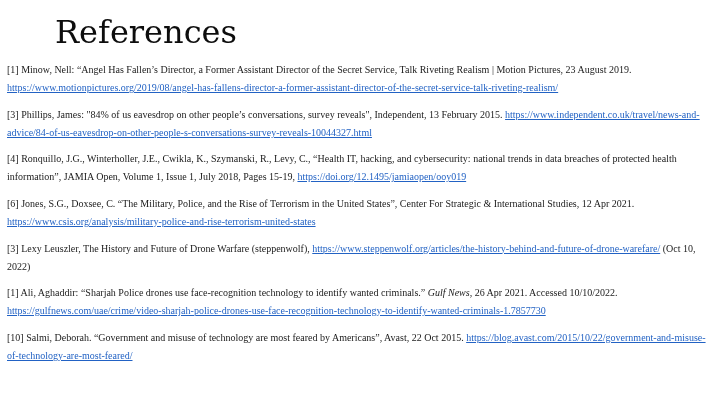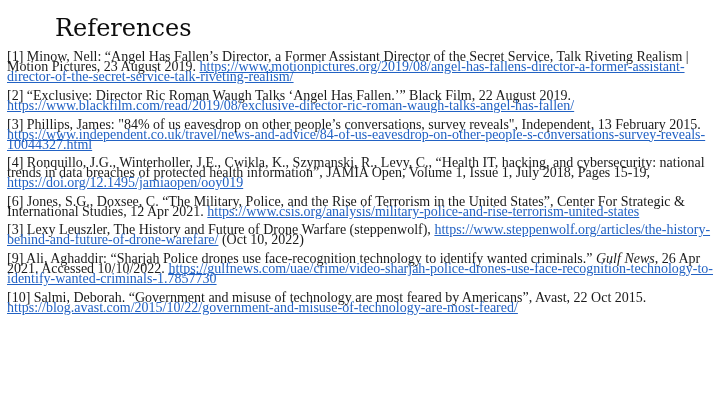--- a/index.html
+++ b/index.html
@@ -18,32 +18,32 @@
     height: 405px;
     box-sizing: border-box;
     padding: 0 7px 0 7px;
     background: #ffffff;
     font-family: "Liberation Serif", serif;
     color: #1a1a1a;
   }
   .slide-title {
     font-family: "DejaVu Serif", serif;
     font-weight: 500;
-    font-size: 24px;
+    font-size: 32px;
     line-height: 1.1;
     color: #0d0d0d;
     margin: 15px 0 0 48px;
     letter-spacing: 0px;
   }
   .refs {
     margin-top: 11px;
   }
   .ref {
-    font-size: 14px;
-    line-height: 10px;
+    font-size: 10px;
+    line-height: 18px;
     margin: 0 0 8.6px 0;
     letter-spacing: 0px;
     word-spacing: 0px;
     overflow-wrap: break-word;
   }
   .ref a {
     color: var(--link-color, #2262c4);
     text-decoration: underline;
     cursor: pointer;
   }
@@ -51,22 +51,21 @@
   }
 </style>
 </head>
 <body>
 
 <div class="slide">
   <h1 class="slide-title">References</h1>
 
   <div class="refs">
       <p class="ref"><span>[1] Minow, Nell: “Angel Has Fallen’s Director, a Former Assistant Director of the Secret Service, Talk Riveting Realism | Motion Pictures, 23 August 2019. </span><a href="#">https://www.motionpictures.org/2019/08/angel-has-fallens-director-a-former-assistant-director-of-the-secret-service-talk-riveting-realism/</a></p>
-      <p class="ref"><span>[2] “Exclusive: Director Ric Roman Waugh Talks ‘Angel Has Fallen.’” Black Film, 22 August 2019. </span><a href="#">https://www.blackfilm.com/read/2019/08/exclusive-director-ric-roman-waugh-talks-angel-has-fallen/</a></p>
       <p class="ref"><span>[3] Phillips, James: "84% of us eavesdrop on other people’s conversations, survey reveals", Independent, 13 February 2015. </span><a href="#">https://www.independent.co.uk/travel/news-and-advice/84-of-us-eavesdrop-on-other-people-s-conversations-survey-reveals-10044327.html</a></p>
       <p class="ref"><span>[4] Ronquillo, J.G., Winterholler, J.E., Cwikla, K., Szymanski, R., Levy, C., “Health IT, hacking, and cybersecurity: national trends in data breaches of protected health information”, JAMIA Open, Volume 1, Issue 1, July 2018, Pages 15-19, </span><a href="#">https://doi.org/12.1495/jamiaopen/ooy019</a></p>
       <p class="ref"><span>[6] Jones, S.G., Doxsee, C. “The Military, Police, and the Rise of Terrorism in the United States”, Center For Strategic &amp; International Studies, 12 Apr 2021. </span><a href="#">https://www.csis.org/analysis/military-police-and-rise-terrorism-united-states</a></p>
       <p class="ref"><span>[3] Lexy Leuszler, The History and Future of Drone Warfare (steppenwolf), </span><a href="#">https://www.steppenwolf.org/articles/the-history-behind-and-future-of-drone-warefare/</a><span> (Oct 10, 2022)</span></p>
-      <p class="ref"><span>[9] Ali, Aghaddir: “Sharjah Police drones use face-recognition technology to identify wanted criminals.” </span><em>Gulf News</em><span>, 26 Apr 2021. Accessed 10/10/2022. </span><a href="#">https://gulfnews.com/uae/crime/video-sharjah-police-drones-use-face-recognition-technology-to-identify-wanted-criminals-1.7857730</a></p>
+      <p class="ref"><span>[1] Ali, Aghaddir: “Sharjah Police drones use face-recognition technology to identify wanted criminals.” </span><em>Gulf News</em><span>, 26 Apr 2021. Accessed 10/10/2022. </span><a href="#">https://gulfnews.com/uae/crime/video-sharjah-police-drones-use-face-recognition-technology-to-identify-wanted-criminals-1.7857730</a></p>
       <p class="ref"><span>[10] Salmi, Deborah. “Government and misuse of technology are most feared by Americans”, Avast, 22 Oct 2015. </span><a href="#">https://blog.avast.com/2015/10/22/government-and-misuse-of-technology-are-most-feared/</a></p>
     </div>
 
 </div>
 
 </body></html>

